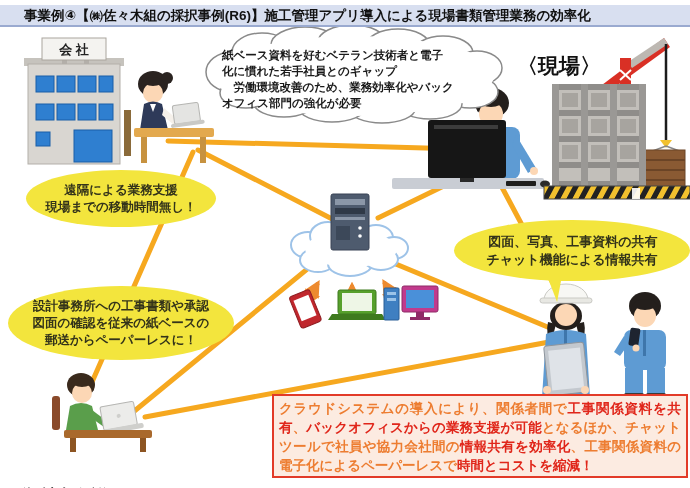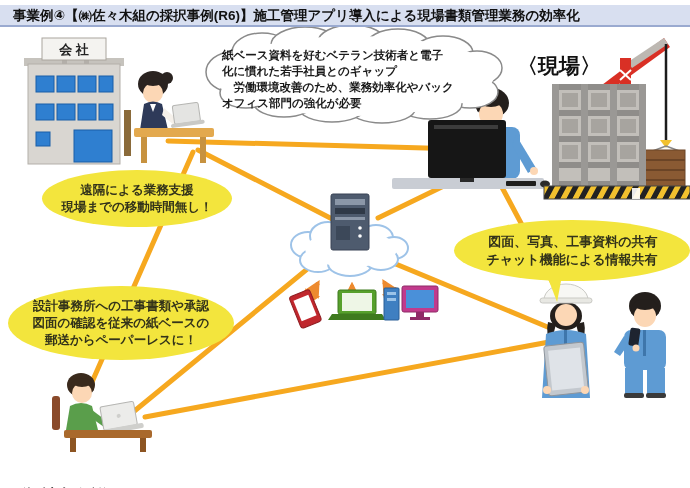--- a/index.html
+++ b/index.html
@@ -4,34 +4,34 @@
 <style>
   html,body{margin:0;padding:0;background:#fff;}
   .stage{
     position:relative;width:690px;height:488px;overflow:hidden;background:#fff;
     font-family:"Liberation Sans","DejaVu Sans",sans-serif;
   }
   .title-bar{
     position:absolute;left:0;top:5px;width:690px;height:22px;
     background:#d8dff0;border-bottom:2px solid #9aaad0;
     font-size:13.5px;font-weight:bold;color:#111;
-    line-height:22px;padding-left:13px;box-sizing:border-box;white-space:nowrap;
+    line-height:22px;padding-left:24px;box-sizing:border-box;white-space:nowrap;
   }
   .scene{position:absolute;left:0;top:0;}
   .pre{white-space:pre-line;}
   .thought-text{
     position:absolute;left:222px;top:47px;width:284px;
     font-size:11.5px;line-height:16px;color:#1a1a1a;font-weight:bold;
   }
   .bubble{
     position:absolute;background:#f3e53d;border-radius:50%;
     display:flex;align-items:center;justify-content:center;text-align:center;
     font-weight:bold;color:#33331a;
   }
-  .bubble-remote{left:42px;top:170px;width:190px;height:57px;font-size:12.5px;line-height:17px;}
+  .bubble-remote{left:26px;top:170px;width:190px;height:57px;font-size:12.5px;line-height:17px;}
   .bubble-paperless{left:8px;top:286px;width:226px;height:74px;font-size:12.5px;line-height:17px;}
   .bubble-sharing{left:454px;top:220px;width:236px;height:61px;font-size:13px;line-height:18px;text-align:right;}
   .bubble-tail{
     position:absolute;left:548px;top:272px;width:0;height:0;
     border-left:7px solid transparent;border-right:10px solid transparent;
     border-top:30px solid #f3e53d;transform:rotate(-8deg);
   }
   .site-label{
     position:absolute;left:517px;top:52px;
     font-size:21px;font-weight:bold;color:#111;
@@ -316,14 +316,17 @@
 
   <div class="bubble bubble-remote pre">遠隔による業務支援
 現場までの移動時間無し！</div>
   <div class="bubble bubble-paperless pre">設計事務所への工事書類や承認
 図面の確認を従来の紙ベースの
 郵送からペーパーレスに！</div>
   <div class="bubble-tail"></div>
   <div class="bubble bubble-sharing pre">図面、写真、工事資料の共有
 チャット機能による情報共有</div>
 
+  <div class="summary-box">
+    <span><span class="seg-orange">クラウドシステムの導入により、関係者間で</span><span class="seg-red">工事関係資料を共有</span><span class="seg-orange">、</span><span class="seg-red">バックオフィスからの業務支援が可能</span><span class="seg-orange">となるほか、チャットツールで社員や協力会社間の</span><span class="seg-red">情報共有を効率化</span><span class="seg-orange">、工事関係資料の電子化によるペーパーレスで</span><span class="seg-red">時間とコストを縮減！</span></span>
+  </div>
 
 </div>
 
 </body></html>

